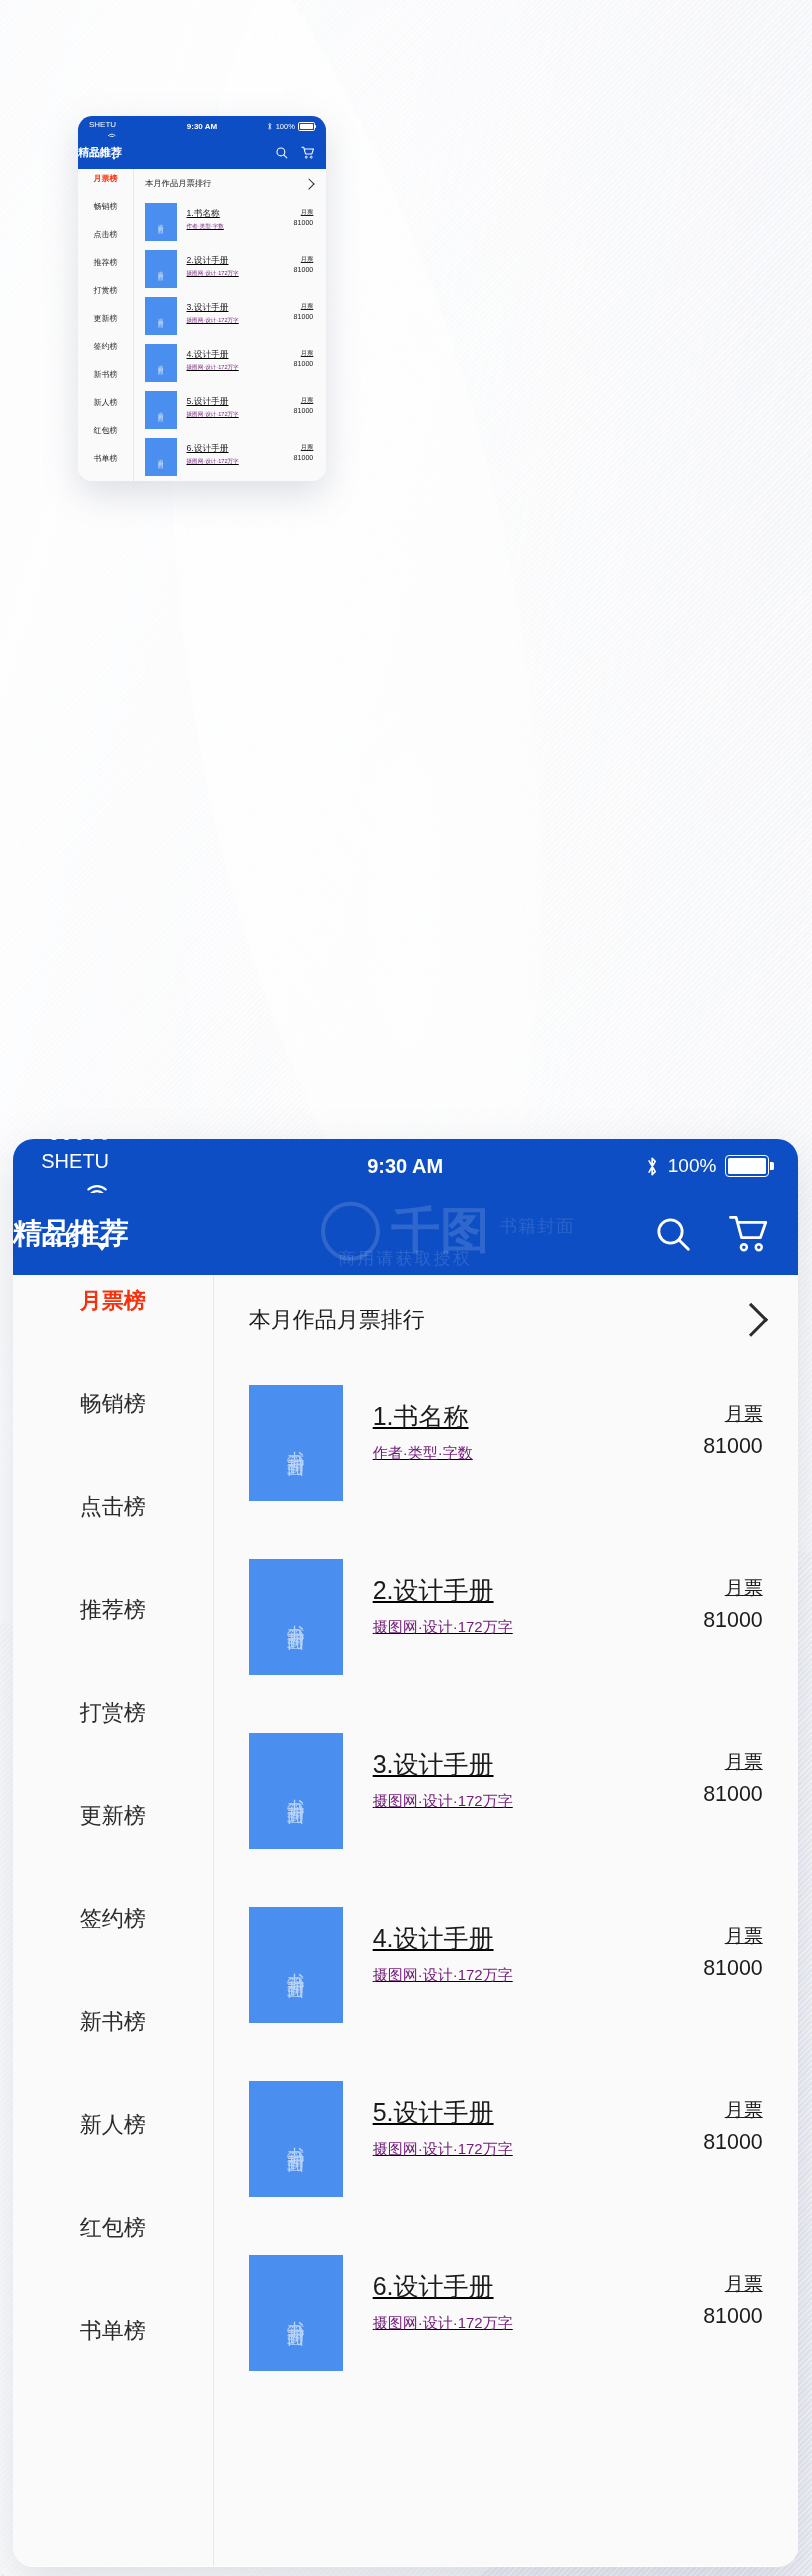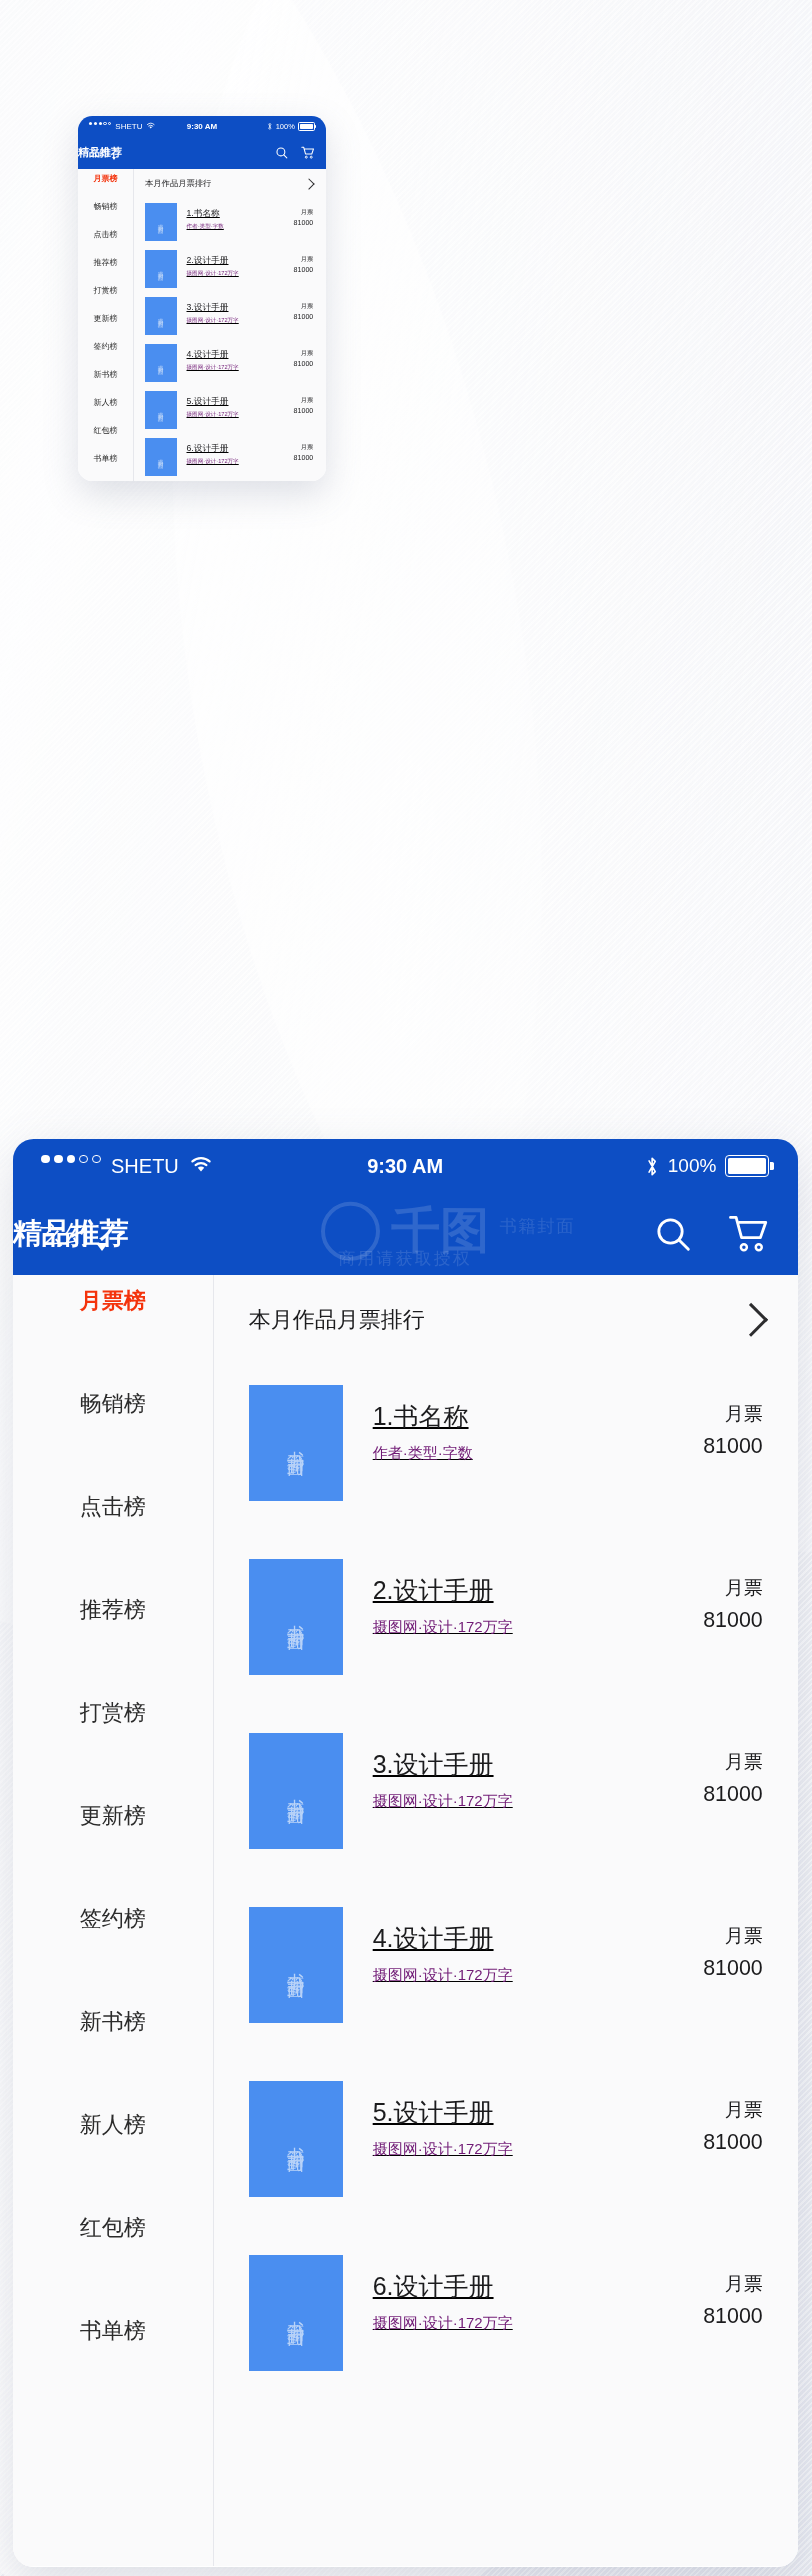--- a/index.html
+++ b/index.html
@@ -25,21 +25,21 @@
     transform:rotate(-10deg);}
   .sw3{width:1110px;height:1507px;left:-397px;top:1150px;
     background:linear-gradient(120deg,rgba(255,255,255,.0),rgba(255,255,255,.9) 60%,rgba(255,255,255,0));
     transform:rotate(-16deg);}
   .bg-vig{position:absolute;inset:0;
     background:radial-gradient(ellipse at 50% 35%,rgba(255,255,255,.55) 0%,rgba(232,234,242,0) 70%);}
 
   
   .phone{position:absolute;background:#fff;overflow:hidden;}
   .statusbar{background:#0d4ec4;color:#fff;display:flex;align-items:center;}
-  .sb-left{display:flex;align-items:flex-start;}
+  .sb-left{display:flex;align-items:flex-end;flex-direction:column;}
   .sb-right{display:flex;align-items:center;margin-left:auto;}
   .dots{display:flex;align-items:center;}
   .dot{border-radius:50%;background:#fff;}
   .dot.hollow{background:transparent;box-sizing:border-box;border:0.8px solid #fff;}
   .navbar{background:#0d4ec4;color:#fff;display:flex;align-items:center;position:relative;}
   .nav-left{display:flex;align-items:flex-end;}
   .caret-dn{width:0;height:0;border-style:solid;}
   .nav-title{position:absolute;left:0;right:0;text-align:left;font-weight:bold;pointer-events:none;}
   .nav-right{margin-left:auto;display:flex;align-items:center;}
   .body-area{display:flex;background:#fafafb;}
@@ -49,21 +49,21 @@
   .content{flex:1;background:#fafafb;display:flex;flex-direction:column;}
   .sec-head{display:flex;align-items:center;color:#1d1d1f;}
   .chev{margin-left:auto;display:block;}
   .book-row{display:flex;align-items:flex-start;}
   .cover{background:#4a8ef0;color:#b9d3f8;display:flex;align-items:center;justify-content:center;
     writing-mode:vertical-rl;text-orientation:upright;letter-spacing:1.6px;flex:none;}
   .bk-main{display:flex;flex-direction:column;text-decoration:underline;}
   .bk-title{color:#1b1b1d;}
   .bk-meta{color:#701a75;}
   .bk-right{margin-left:auto;text-align:right;display:flex;flex-direction:column;align-items:flex-end;}
-  .bk-lab{color:#1b1b1d;}
+  .bk-lab{color:#1b1b1d;text-decoration:underline;}
   .bk-val{color:#1b1b1d;}
 
   
   #phone-top{left:78px;top:116px;width:248px;height:365px;border-radius:14.3px;
     box-shadow:0 12.7px 35px rgba(104,112,140,.22);}
   #phone-top .statusbar{height:20.6px;padding:0 11px;font-size:8px;}
   #phone-top .sb-left{gap:4px;}
   #phone-top .dots{gap:1.6px;}
   #phone-top .dot{width:3.2px;height:3.2px;}
   #phone-top .sb-time{position:absolute;left:0;right:0;text-align:center;font-size:8px;font-weight:bold;}

